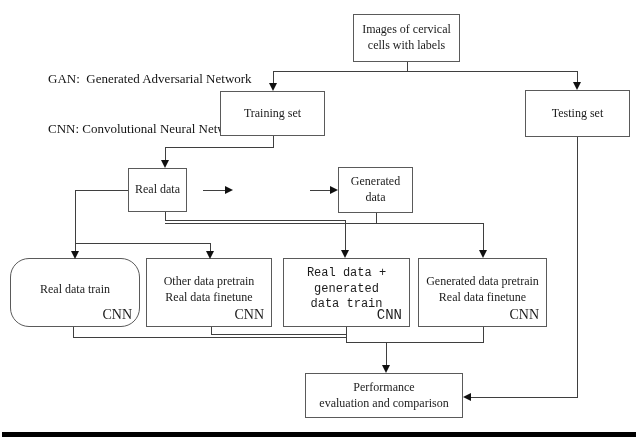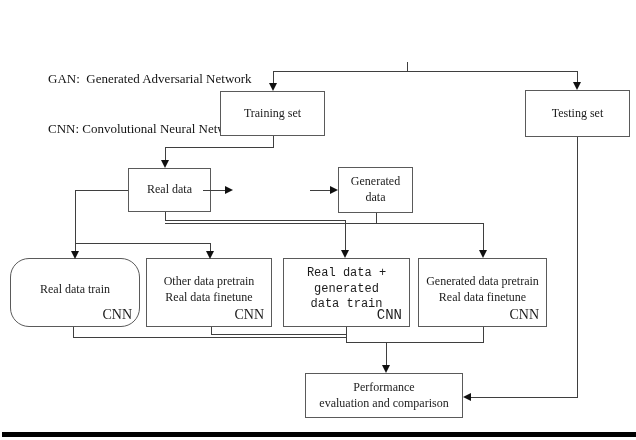--- a/index.html
+++ b/index.html
@@ -34,30 +34,34 @@
 </head>
 <body>
 
 <div class="stage">
 
   <div class="legend">
     <div>GAN:  Generated Adversarial Network</div>
     <div>CNN: Convolutional Neural Network</div>
   </div>
 
+  <div class="box" style="left:353px;top:14px;width:107px;height:48px;">
+    <span>Images of cervical
+cells with labels</span>
+  </div>
 
   <div class="box" style="left:220px;top:91px;width:105px;height:45px;">
     <span>Training set</span>
   </div>
 
   <div class="box" style="left:525px;top:90px;width:105px;height:47px;">
     <span>Testing set</span>
   </div>
 
-  <div class="box" style="left:128px;top:168px;width:83px;height:44px;">
+  <div class="box" style="left:128px;top:168px;width:59px;height:44px;">
     <span>Real data</span>
   </div>
 
 
   <div class="box" style="left:338px;top:167px;width:75px;height:46px;">
     <span>Generated
 data</span>
   </div>
 
   <div class="box cnnbox" style="left:10px;top:258px;width:130px;height:69px;border-radius:19px;">

